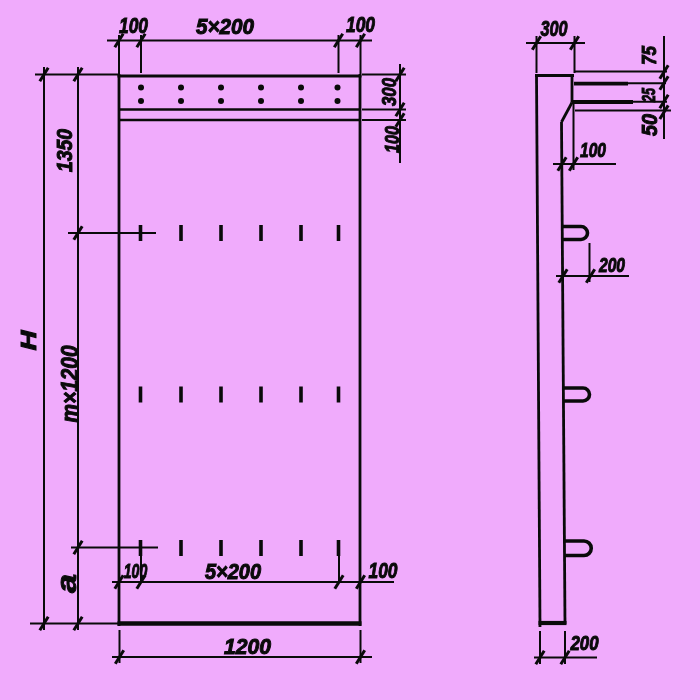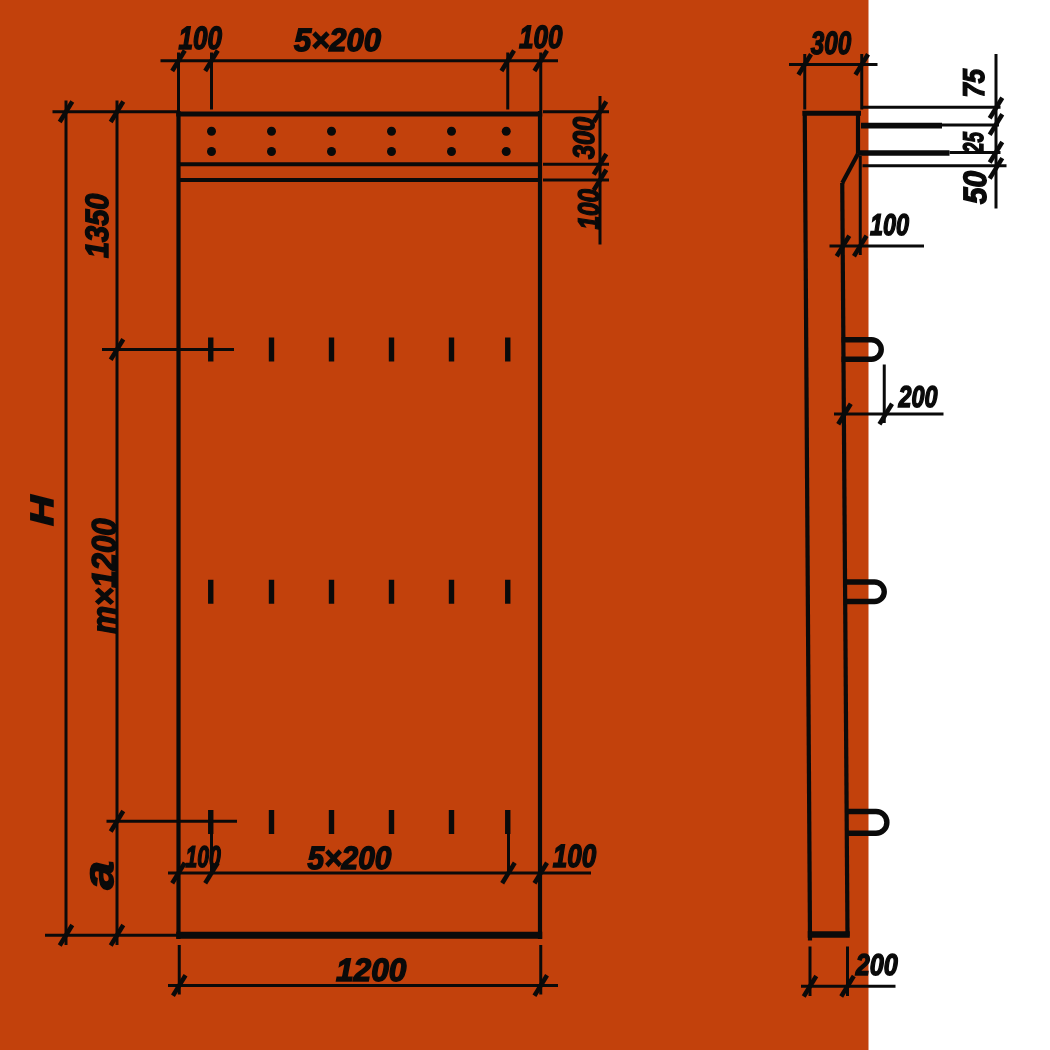--- a/index.html
+++ b/index.html
@@ -1,16 +1,16 @@
 <!DOCTYPE html>
 <html><head>
 <meta charset="utf-8">
 <style>
   html,body{margin:0;padding:0;background:#ffffff;}
-  .wrap{width:579px;height:700px;position:relative;background:#c2410c;}
+  .wrap{width:700px;height:700px;position:relative;background:#f0abfc;}
   text{font-family:"Liberation Sans",sans-serif;font-style:italic;font-weight:bold;fill:#0a0a0a;}
 </style>
 </head>
 <body>
 <div class="wrap">
 <svg width="700" height="700" viewBox="0 0 700 700" xmlns="http://www.w3.org/2000/svg">
 <g stroke="#0a0a0a" fill="none" stroke-linecap="butt">
 
 <g>
 <line x1="119" y1="74" x2="119" y2="626" stroke-width="2.8"></line>

